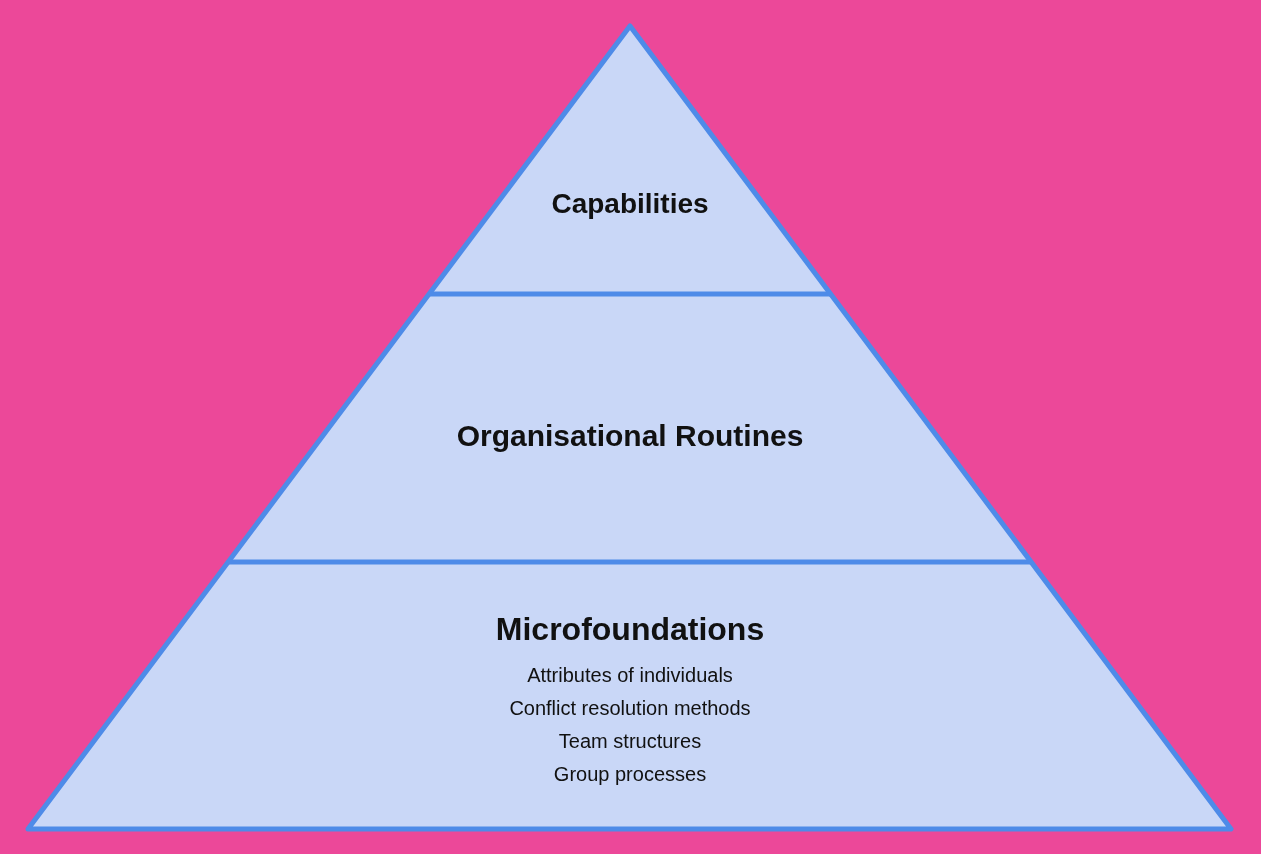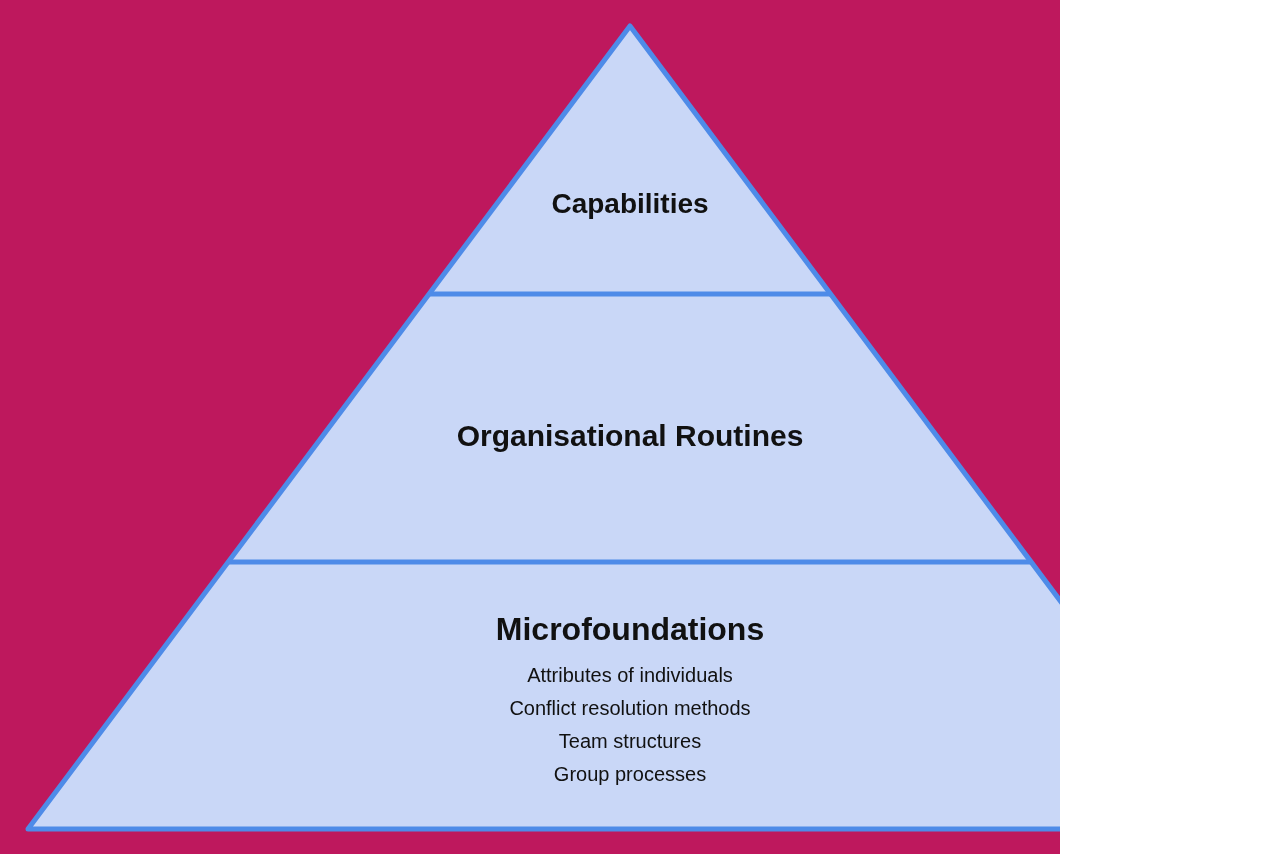--- a/index.html
+++ b/index.html
@@ -2,23 +2,23 @@
 <html><head>
 <meta charset="utf-8">
 <style>
   html, body {
     margin: 0;
     padding: 0;
     background: #ffffff;
   }
   .canvas {
     position: relative;
-    width: 1060px;
+    width: 1261px;
     height: 854px;
-    background: #be185d;
+    background: #ec4899;
     overflow: hidden;
     font-family: "Liberation Sans", sans-serif;
   }
   svg.pyramid-svg {
     display: block;
     width: 1261px;
     height: 854px;
   }
   .pyramid-shape {
     fill: #c9d7f7;

